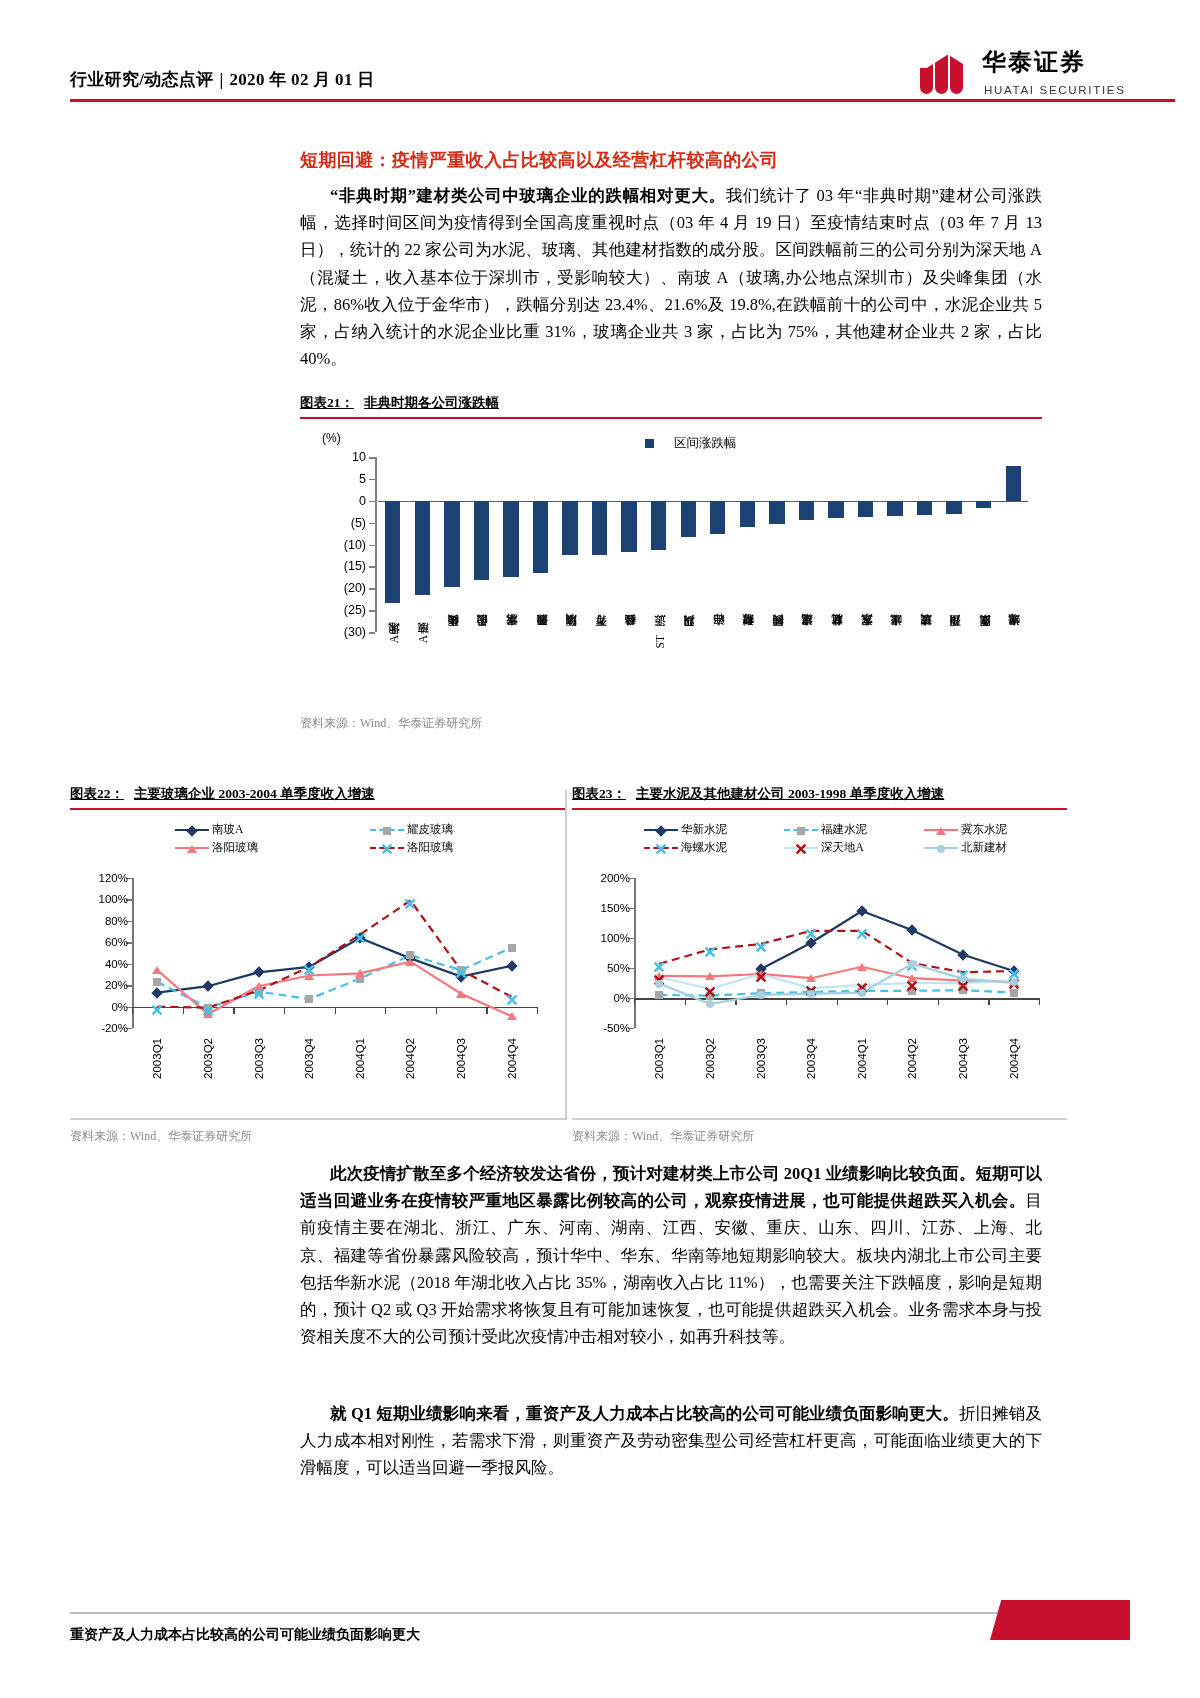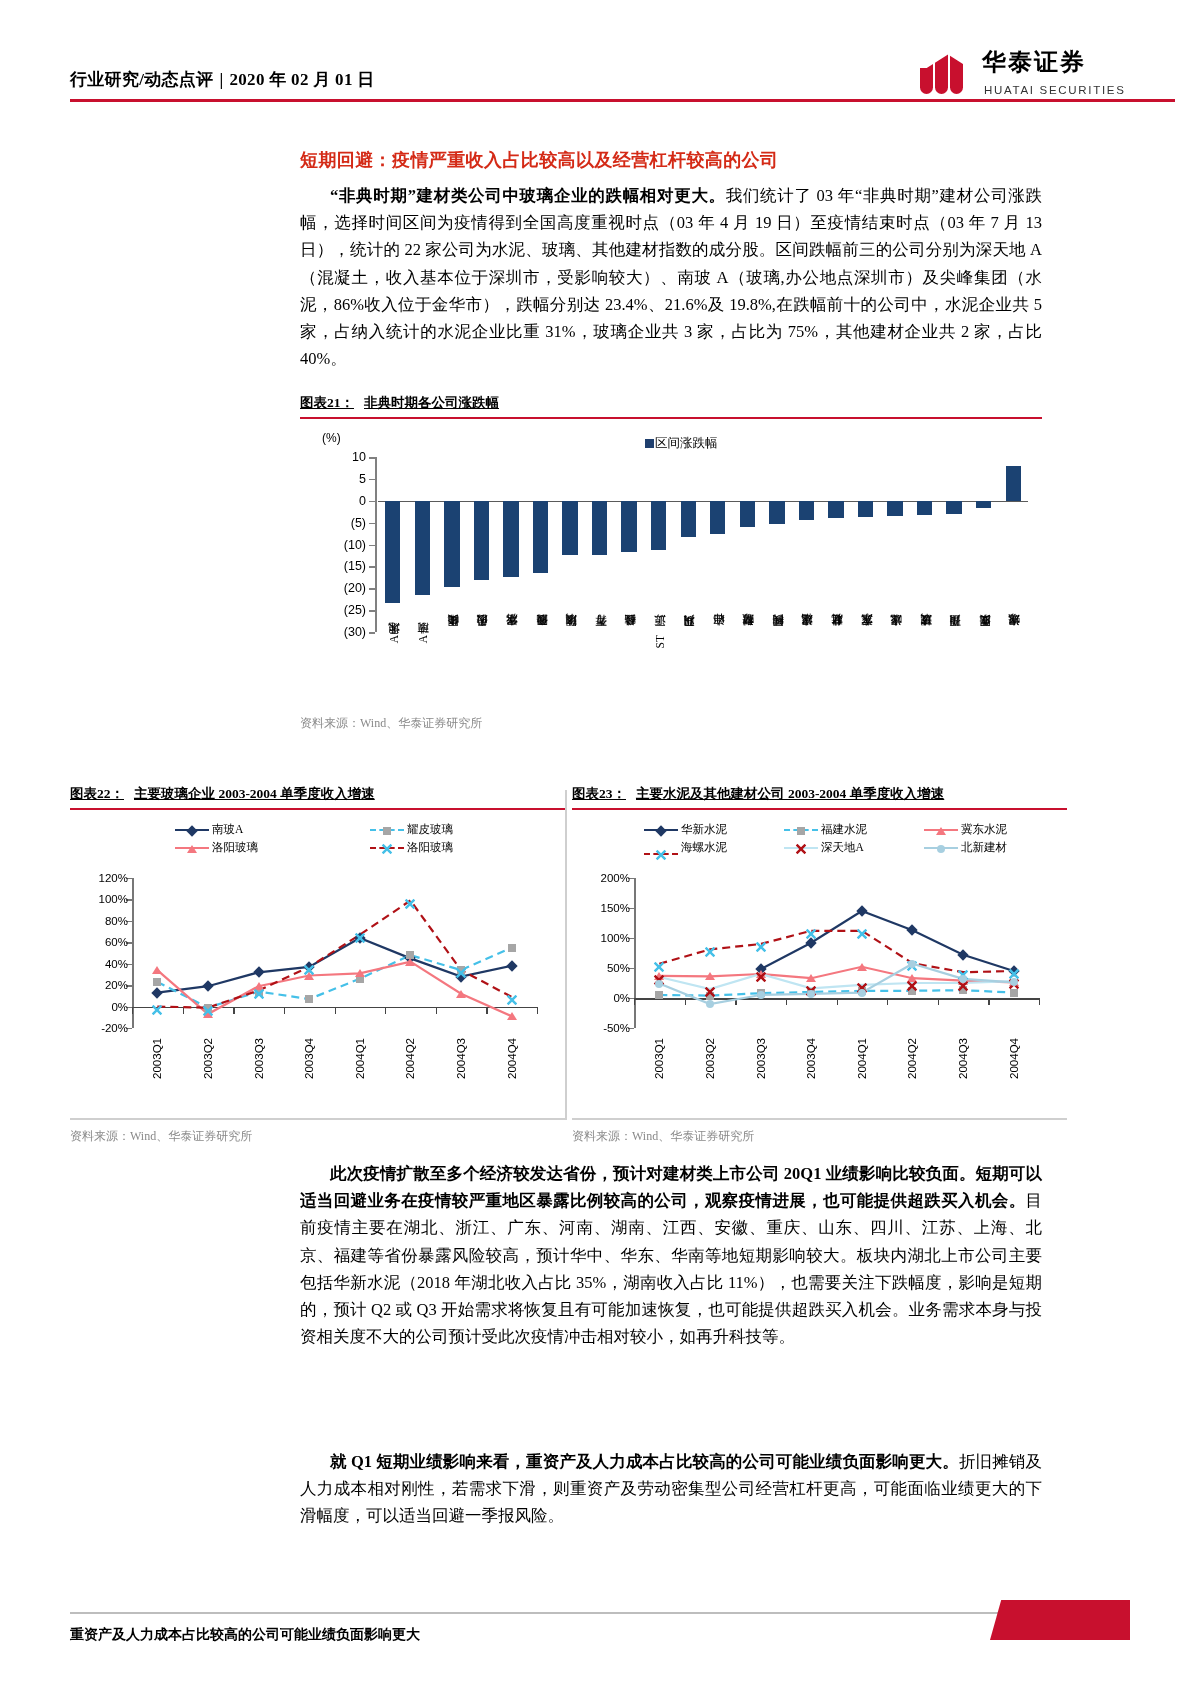--- a/index.html
+++ b/index.html
@@ -48,21 +48,21 @@
   
   .ex21 { position:absolute; left:300px; top:394px; width:742px; }
   .ex-cap { font-size:13.5px; font-weight:bold; font-family:"Liberation Serif", serif; }
   .ex-cap .num { text-decoration:underline;text-align:center; }
   .ex-cap .txt { text-decoration:underline; margin-left:10px; }
   .ex-rule { width:100%; height:2px; background:#c8102e; margin-top:5px; }
 
   .chart21 { position:relative; width:742px; height:305px; margin-top:8px; }
   .c21-unit { position:absolute; left:22px; top:4px; font-size:12px; font-family:"Liberation Sans", sans-serif;}
   .c21-legend { position:absolute; left:345px; top:8px; font-size:12.5px;
-                font-family:"Liberation Serif", serif; display:flex; align-items:center; gap:1px;}
+                font-family:"Liberation Serif", serif; display:flex; align-items:center; gap:20px;}
   .c21-legend .sw { width:9px; height:9px; background:#1f3f6e; display:inline-block; }
   .c21-plot { position:absolute; left:78px; top:30px; width:650px; height:175px; }
   .c21-ylab { position:absolute; left:10px; top:30px; width:62px; height:175px; }
   .c21-ylab div { position:absolute; right:6px; font-size:12.5px; text-align:right;
                   font-family:"Liberation Sans", sans-serif; transform:translateY(-50%); white-space:nowrap;}
   .c21-axisline { position:absolute; left:75px; top:30px; width:2px; height:175px; background:#808080; }
   .c21-tick { position:absolute; left:69px; width:6px; height:1.5px; background:#808080; }
   .c21-zero { position:absolute; left:0; width:650px; height:1.6px; background:#5a5a5a; }
   .bar { position:absolute; background:#1b4272; }
   .c21-xt { position:absolute; left:78px; top:208px; width:650px; height:95px; }
@@ -83,21 +83,21 @@
   .lc-ylab div { position:absolute; right:4px; font-size:11.5px; font-family:"Liberation Sans", sans-serif;
                  transform:translateY(-50%); text-align:right; white-space:nowrap;}
   .lc-xlab span { position:absolute; top:0; font-size:11.5px; font-family:"Liberation Sans", sans-serif;
     writing-mode:vertical-rl; transform:rotate(180deg); white-space:nowrap; }
   .src { position:absolute; font-size:12px; color:#8a8a8a; font-family:"Liberation Serif", serif; }
   .sepline { position:absolute; left:565px; top:790px; width:1.5px; height:330px; background:#cfcfcf; }
   .botline22 { position:absolute; left:70px; top:1118px; width:495px; height:1.5px; background:#cfcfcf;}
   .botline23 { position:absolute; left:572px; top:1118px; width:495px; height:1.5px; background:#cfcfcf;}
 
   .p2 { left:300px; top:1160px; width:742px; text-indent:30px; }
-  .p3 { left:300px; top:1448px; width:742px; text-indent:30px;font-family:Liberation Serif, serif; }
+  .p3 { left:300px; top:1400px; width:742px; text-indent:30px;font-family:Liberation Serif, serif; }
 
   
   .ftr-rule { position:absolute; left:70px; top:1612px; width:1060px; height:1.5px; background:#bdbdbd; }
   .ftr-txt { position:absolute; left:70px; top:1626px; font-size:14px; font-weight:bold;
              font-family:"Liberation Serif", serif; }
   .pg-badge { position:absolute; left:990px; top:1600px; width:140px; height:40px; background:#c8102e;
               clip-path:polygon(8% 0, 100% 0, 100% 100%, 0 100%); }
   .pg-num { position:absolute; right:18px; top:1606px; font-size:21px; font-weight:bold; color:#fff;
             font-family:"Liberation Sans", sans-serif; }
 </style>
@@ -343,21 +343,21 @@
           <span style="left: 385.062px;">2004Q3</span>
           <span style="left: 435.688px;">2004Q4</span>
         </div>
       </div>
   </div>
   <div class="src" style="left:70px; top:1128px;">资料来源：Wind、华泰证券研究所</div>
   <div class="botline22"></div>
 
   <div class="ex23">
     <div class="ex-cap">
-      <span class="num">图表23：</span><span class="txt">主要水泥及其他建材公司 2003-2004 单季度收入增速</span>
+      <span class="num">图表23：</span><span class="txt">主要水泥及其他建材公司 2003-1998 单季度收入增速</span>
     </div>
     <div class="ex-rule"></div>
     <div class="lc" id="chart23">
         <div class="lc-legend">
           <div class="lg" style="left: 72px; top: 2px;">
             <span class="line" style="border-top-color: rgb(31, 56, 100);">
               <div style="position: absolute; width: 8px; height: 8px; transform: translate(-50%, -50%) rotate(45deg); background: rgb(31, 56, 100); left: 17px; top: 0px;"></div>
             </span>
             <span>华新水泥</span>
           </div>
@@ -366,21 +366,21 @@
               <div style="position: absolute; width: 8px; height: 8px; transform: translate(-50%, -50%); background: rgb(166, 166, 166); left: 17px; top: 0px;"></div>
             </span>
             <span>福建水泥</span>
           </div>
           <div class="lg" style="left: 352px; top: 2px;">
             <span class="line" style="border-top-color: rgb(244, 119, 127);">
               <div style="position: absolute; width: 0px; height: 0px; transform: translate(-50%, -50%); border-left: 5px solid transparent; border-right: 5px solid transparent; border-bottom: 8px solid rgb(244, 119, 127); left: 17px; top: 0px;"></div>
             </span>
             <span>冀东水泥</span>
           </div>
-          <div class="lg" style="left: 72px; top: 20px; align-items: flex-end;">
+          <div class="lg" style="left: 72px; top: 20px;">
             <span class="line dash" style="border-top-color: rgb(176, 17, 22);">
               <div style="position: absolute; width: 11px; height: 11px; transform: translate(-50%, -50%); background: none; left: 17px; top: 0px;"><svg width="11" height="11" viewBox="0 0 10 10">
                   <path d="M1 1 L9 9 M9 1 L1 9" stroke="#45c0e8" stroke-width="2.2" fill="none"></path>
                 </svg></div>
             </span>
             <span>海螺水泥</span>
           </div>
           <div class="lg" style="left: 212px; top: 20px;">
             <span class="line" style="border-top-color: rgb(191, 229, 242);">
               <div style="position: absolute; width: 11px; height: 11px; transform: translate(-50%, -50%); background: none; left: 17px; top: 0px;"><svg width="11" height="11" viewBox="0 0 10 10">

